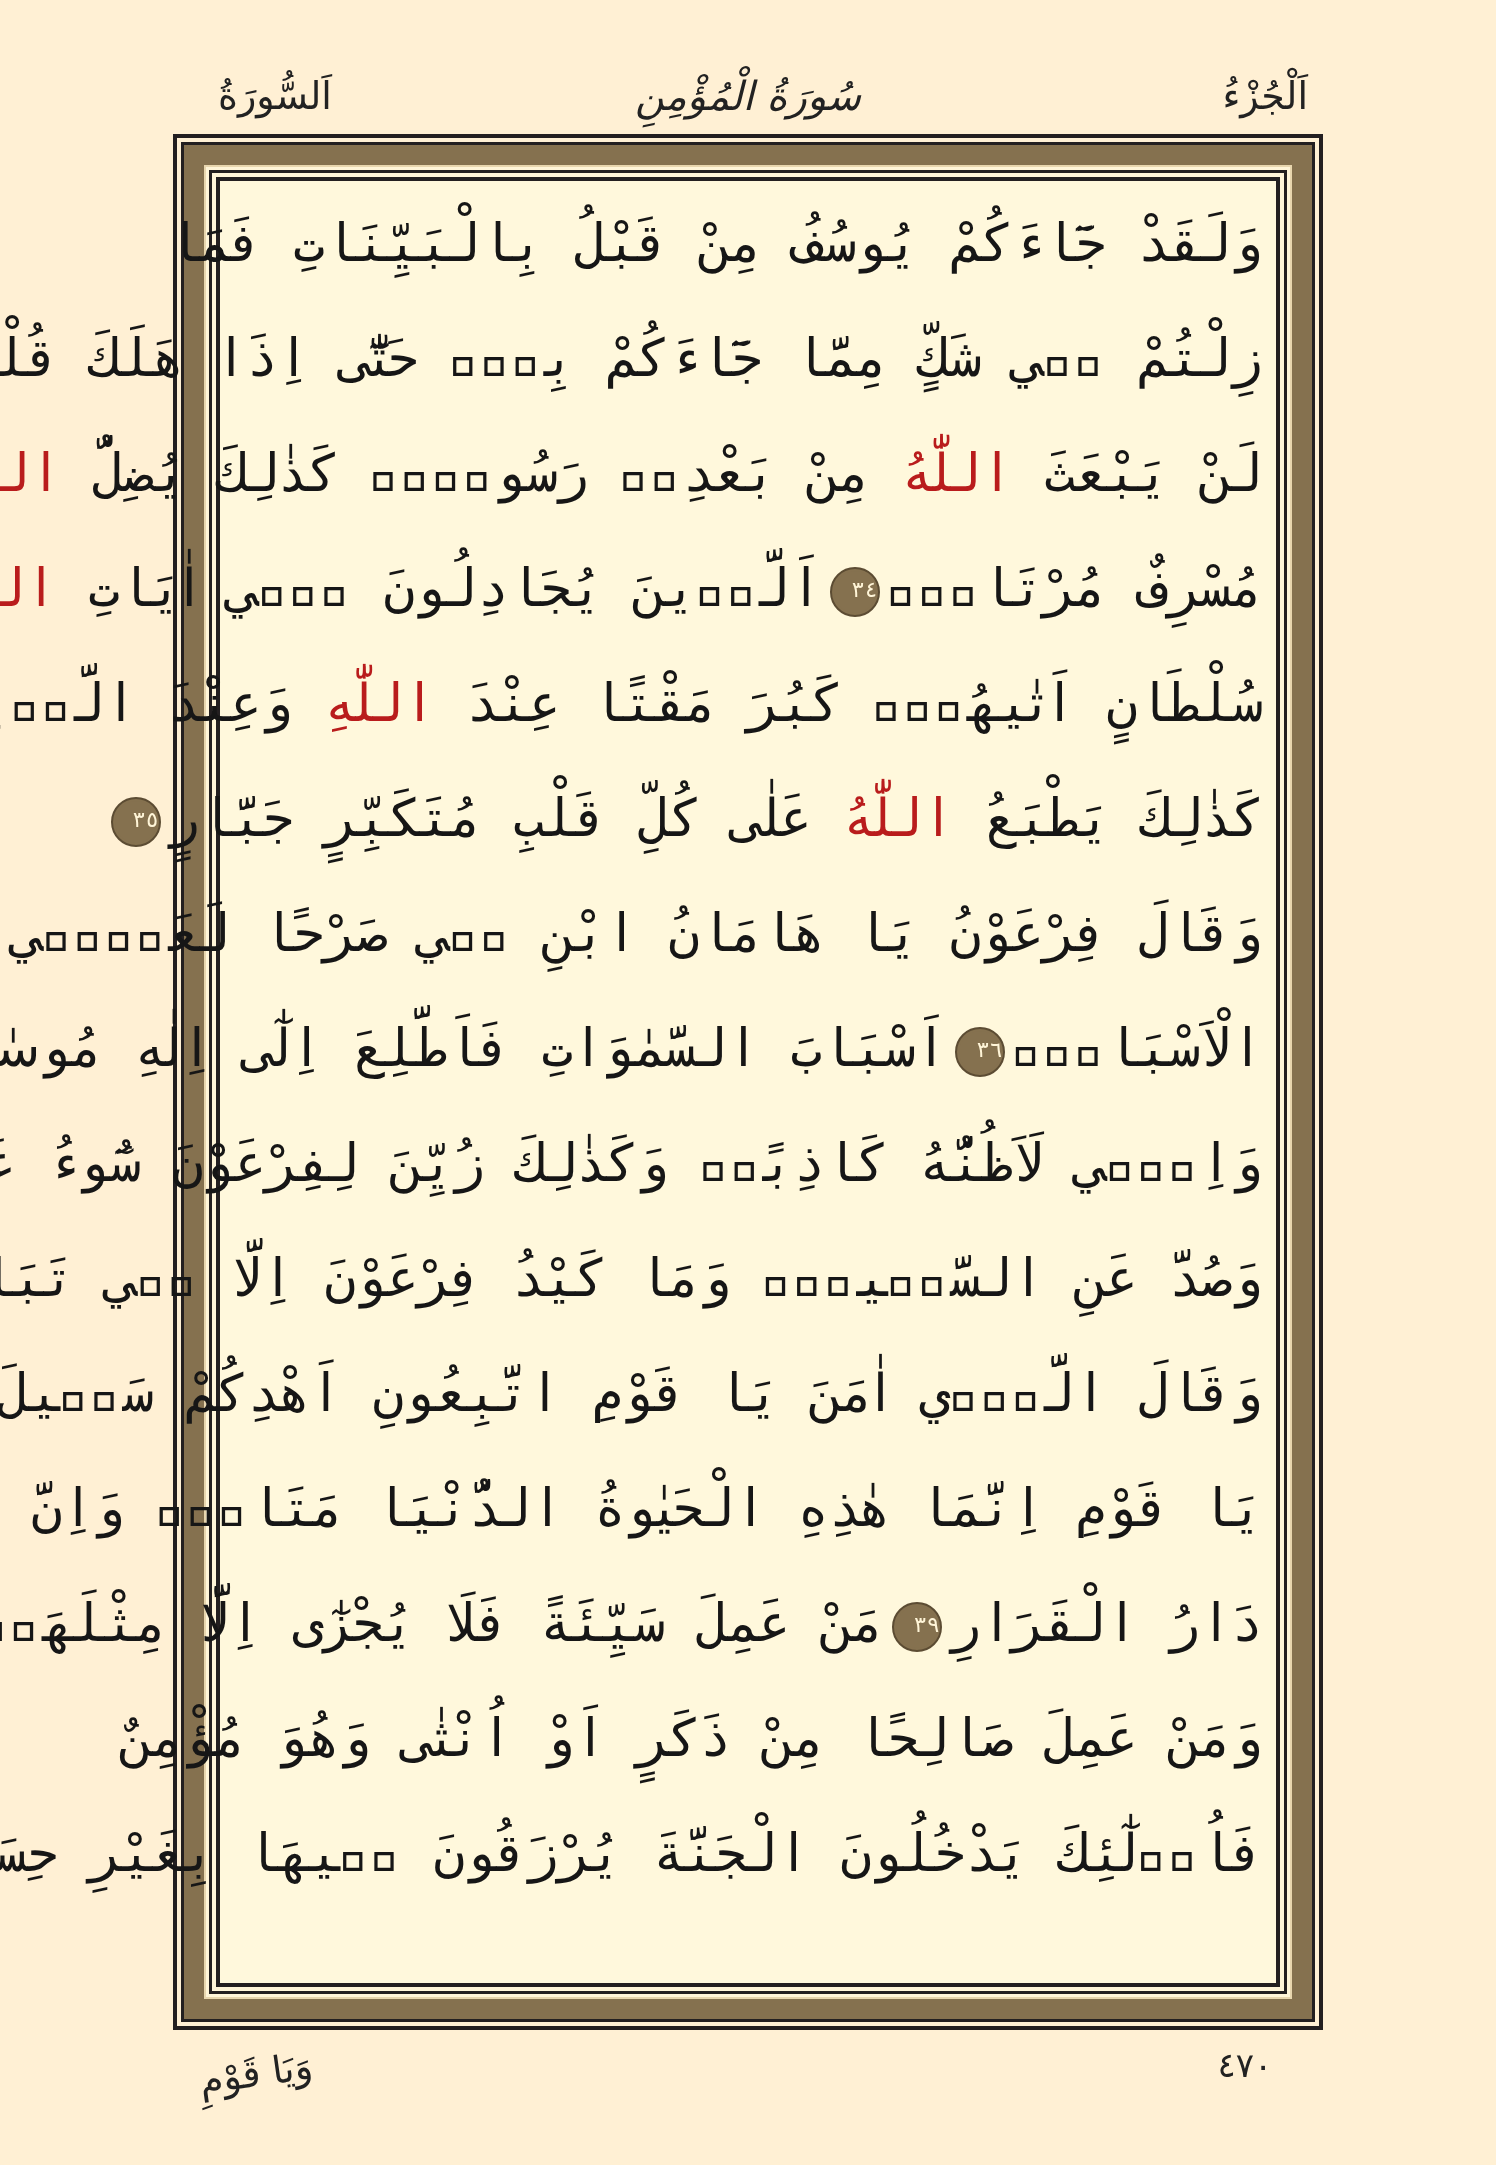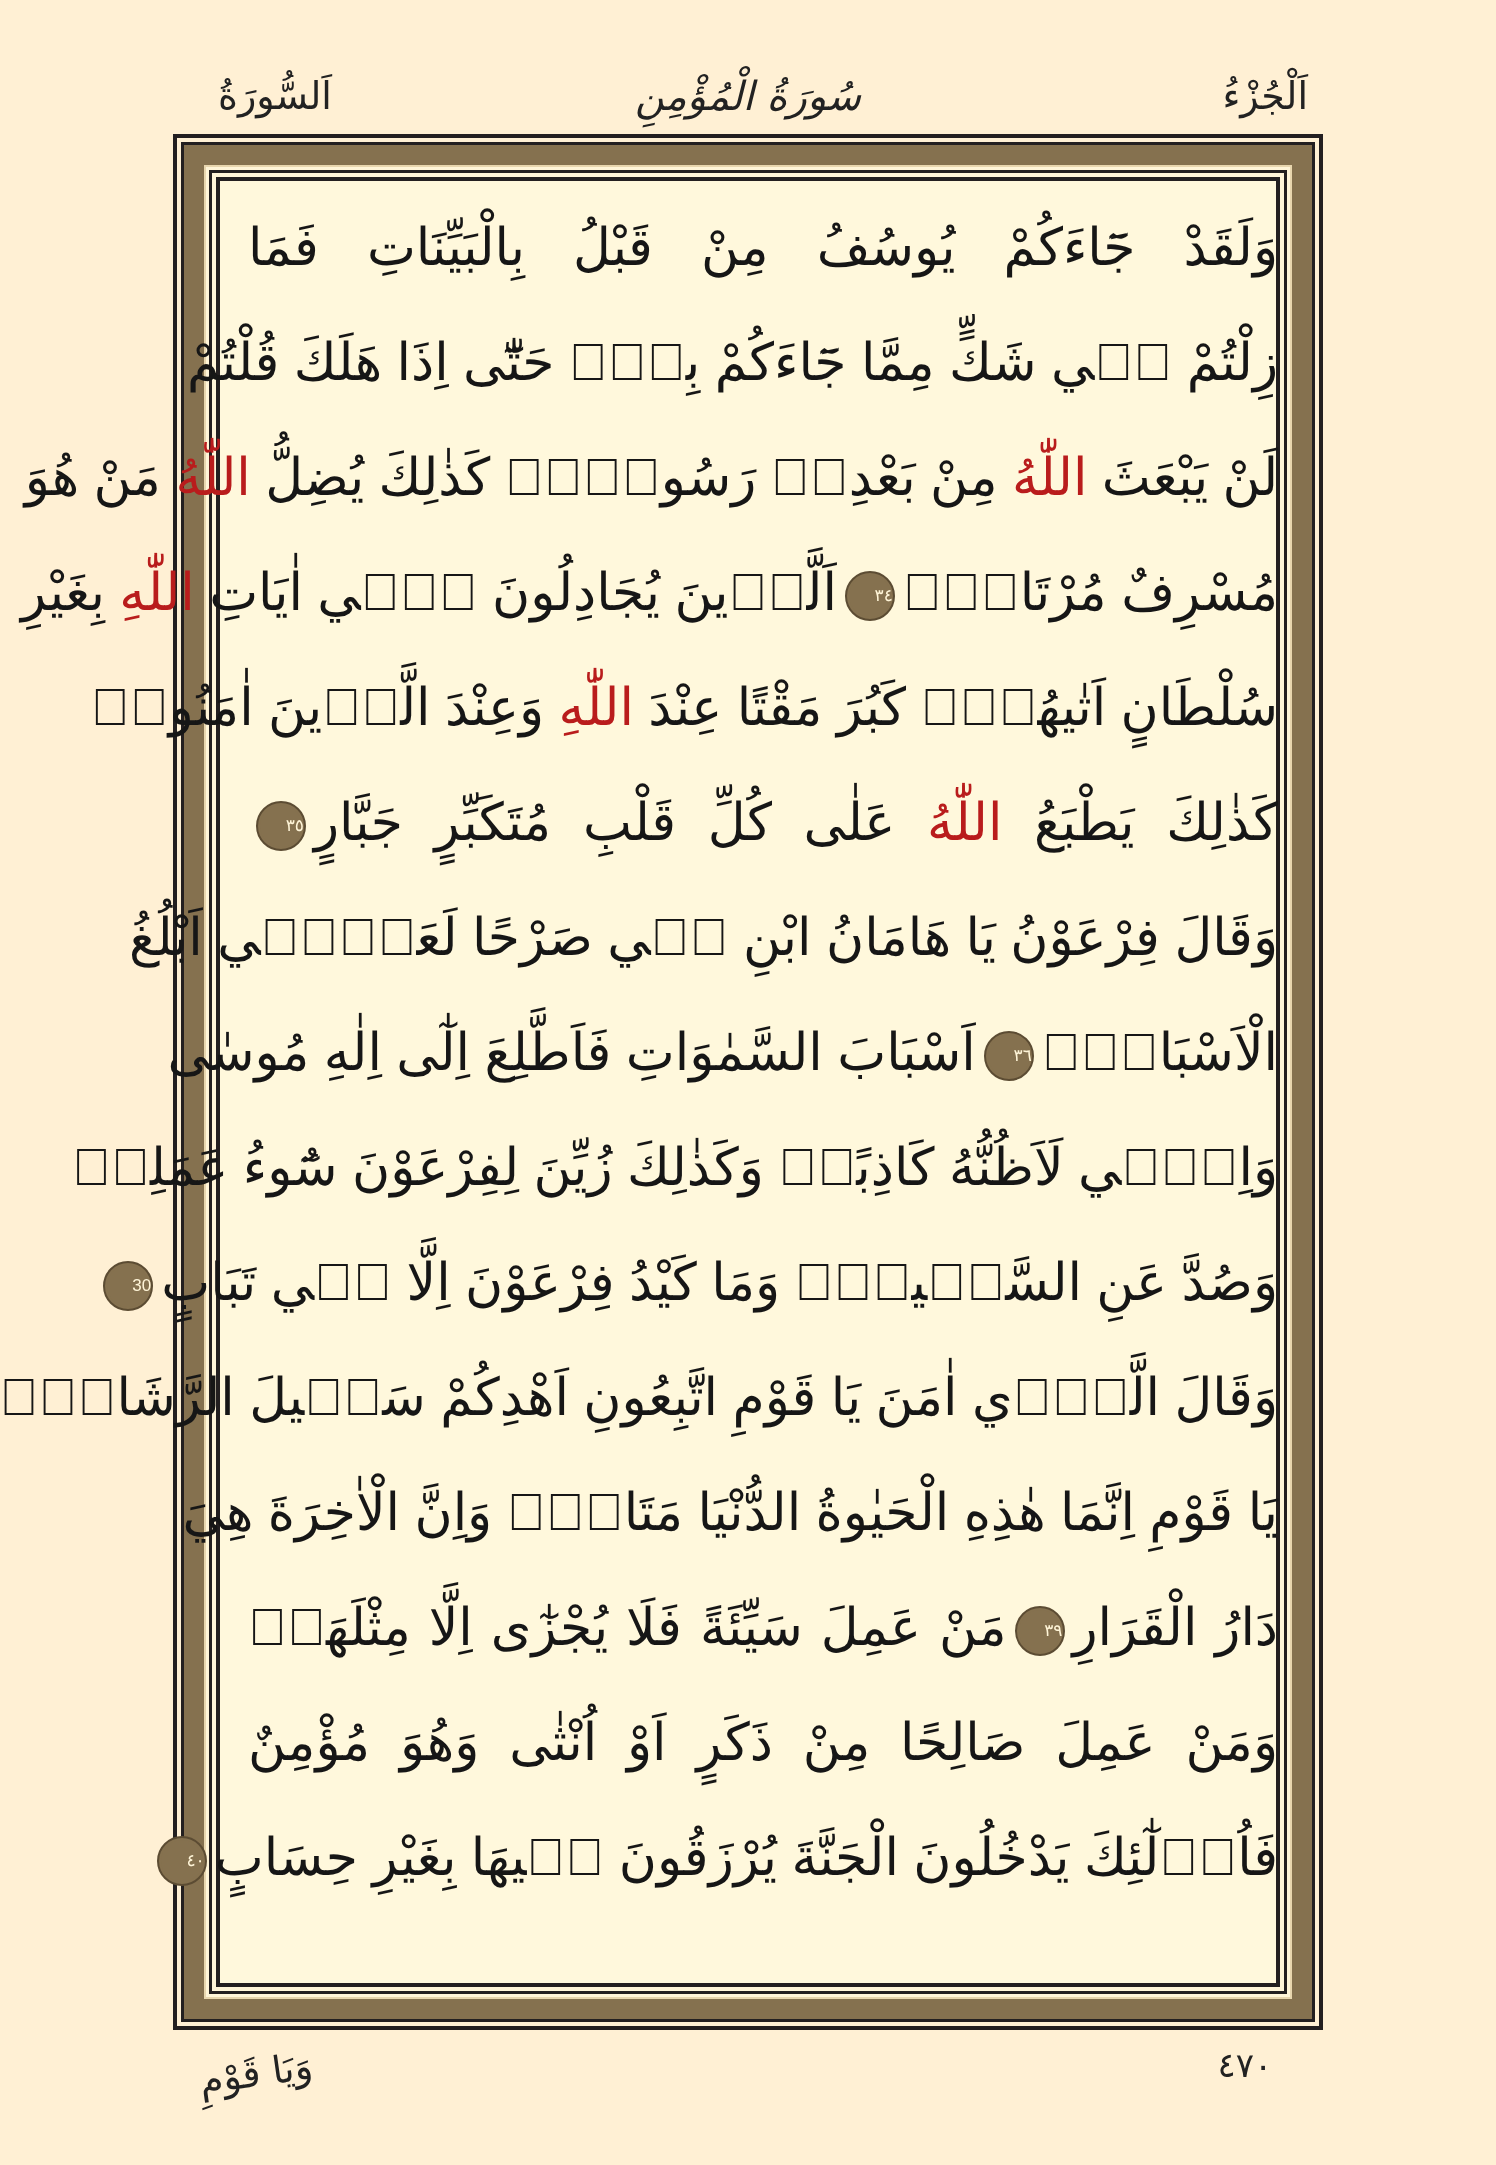--- a/index.html
+++ b/index.html
@@ -39,31 +39,31 @@
   }
   .frame-inner {
     position: absolute; left: 4px; top: 4px; right: 4px; bottom: 4px;
     border: 4px solid #231f20; background: #fff8dc;
   }
 
   .text-area {
     position: absolute; left: 233px; top: 190px; width: 1030px; height: 1780px;
   }
   .line {
-    position: absolute; left: 15px; width: 1030px; height: 115px;
+    position: absolute; left: 0; width: 1030px; height: 115px;
     direction: rtl; text-align: justify; text-align-last: justify;
-    font-family: Liberation Sans, sans-serif;
+    font-family: Liberation Mono, monospace;
     font-size: 52px; line-height: 115px; white-space: nowrap;
     color: #161616;
   }
   .allah { color: #b91c1c; }
   .ayah-marker {
     display: inline-block; width: 46px; height: 46px; border-radius: 50%;
     background: #85714f; border: 2px solid #5c4c33;
-    color: #fff5d8; font-size: 17px; line-height: 46px; text-align: center;
+    color: #fff5d8; font-size: 22px; line-height: 46px; text-align: center;
     vertical-align: middle; margin: 0 8px;
     box-shadow: 0 0 0 2px #85714f inset;
   }
 
   .footer-page {
     position: absolute; left: 1205px; top: 2040px; width: 80px; height: 50px;
     font-size: 34px; line-height: 50px; direction: rtl; text-align: center; color: #222;
   }
   .footer-catch {
     position: absolute; left: 200px; top: 2040px; width: 160px; height: 80px;

